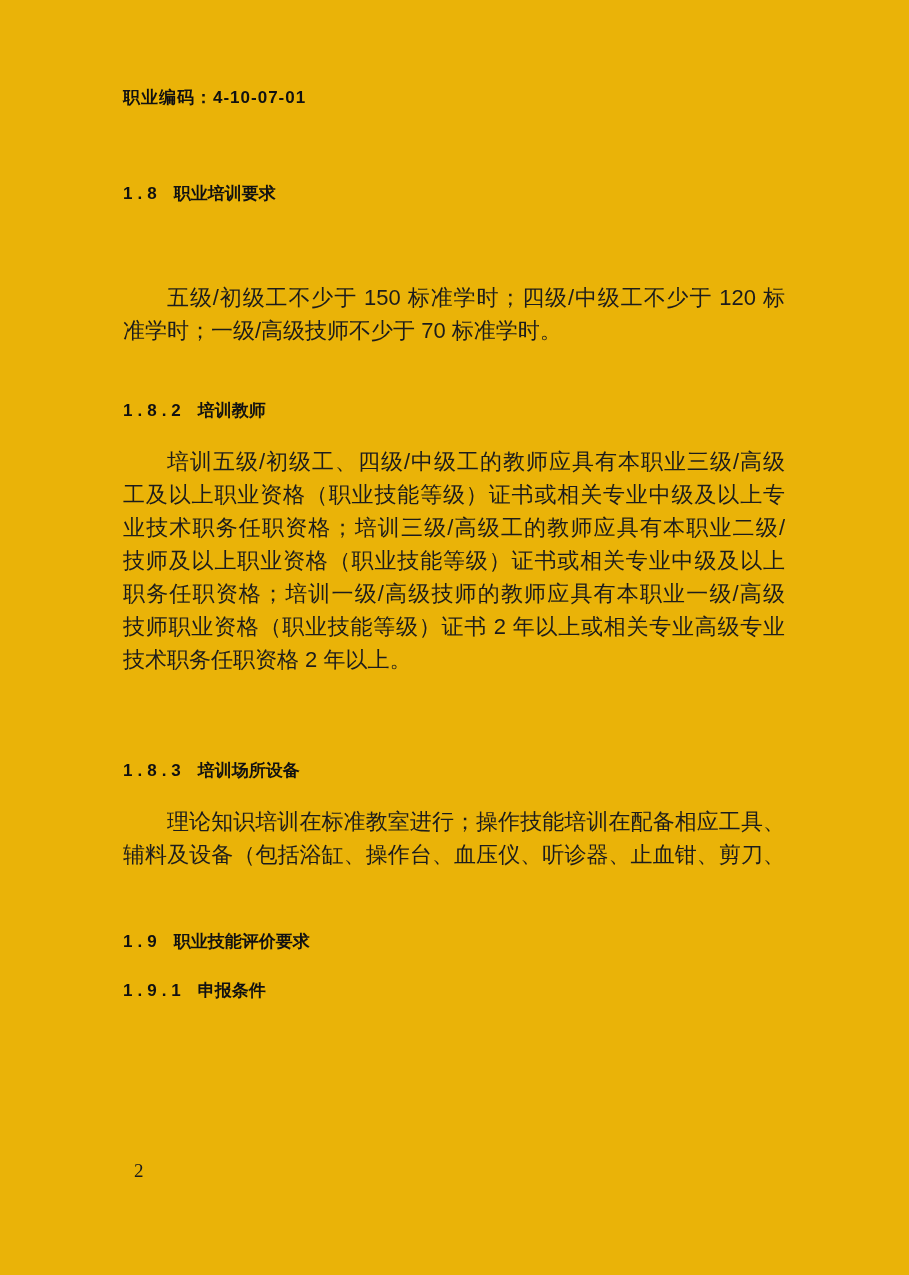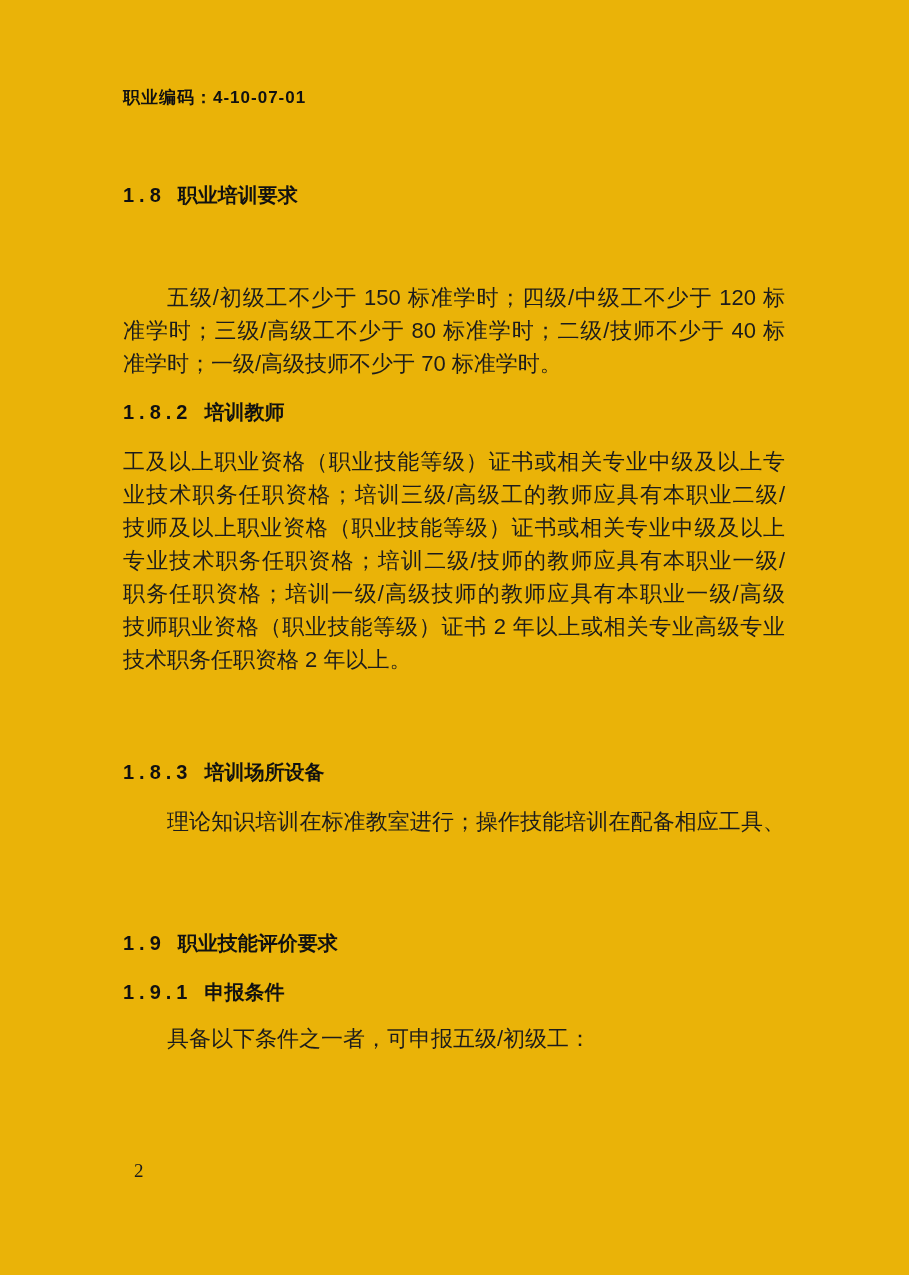--- a/index.html
+++ b/index.html
@@ -23,21 +23,21 @@
     font-size: 17px;
     letter-spacing: 1px;
     color: #111111;
     white-space: nowrap;
   }
   .heading {
     position: absolute;
     left: 123px;
     font-family: "Liberation Sans", "DejaVu Sans", sans-serif;
     font-weight: bold;
-    font-size: 20px;
+    font-size: 17px;
     color: #111111;
     white-space: nowrap;
   }
   .heading .h-num {
     letter-spacing: 5px;
     margin-right: 12px;
   }
   .para {
     position: absolute;
     left: 123px;
@@ -72,53 +72,50 @@
 
   <div class="doc-header">职业编码：4-10-07-01</div>
 
   <div class="heading" style="top:182px">
     <span class="h-num">1.8</span><span class="h-title">职业培训要求</span>
   </div>
 
 
   <div class="para" style="top:281px">
     <div class="pline pfirst">五级/初级工不少于 150 标准学时；四级/中级工不少于 120 标</div>
-    <div class="pline">准学时；三级/高级工不少于 80 标准学时；二级/技师不少于 40 标</div>
     <div class="pline plast">准学时；一级/高级技师不少于 70 标准学时。</div>
   </div>
 
   <div class="heading" style="top:399px">
     <span class="h-num">1.8.2</span><span class="h-title">培训教师</span>
   </div>
 
   <div class="para" style="top:445px">
+    <div class="pline pfirst">培训五级/初级工、四级/中级工的教师应具有本职业三级/高级</div>
     <div class="pline">工及以上职业资格（职业技能等级）证书或相关专业中级及以上专</div>
     <div class="pline">业技术职务任职资格；培训三级/高级工的教师应具有本职业二级/</div>
     <div class="pline">技师及以上职业资格（职业技能等级）证书或相关专业中级及以上</div>
-    <div class="pline">专业技术职务任职资格；培训二级/技师的教师应具有本职业一级/</div>
     <div class="pline">职务任职资格；培训一级/高级技师的教师应具有本职业一级/高级</div>
     <div class="pline">技师职业资格（职业技能等级）证书 2 年以上或相关专业高级专业</div>
     <div class="pline plast">技术职务任职资格 2 年以上。</div>
   </div>
 
   <div class="heading" style="top:759px">
     <span class="h-num">1.8.3</span><span class="h-title">培训场所设备</span>
   </div>
 
   <div class="para" style="top:805px">
     <div class="pline pfirst">理论知识培训在标准教室进行；操作技能培训在配备相应工具、</div>
+    <div class="pline">辅料及设备（包括浴缸、操作台、血压仪、听诊器、止血钳、剪刀、</div>
   </div>
 
   <div class="heading" style="top:930px">
     <span class="h-num">1.9</span><span class="h-title">职业技能评价要求</span>
   </div>
 
   <div class="heading" style="top:979px">
     <span class="h-num">1.9.1</span><span class="h-title">申报条件</span>
   </div>
 
-  <div class="para" style="top:1022px">
-    <div class="pline pfirst plast">具备以下条件之一者，可申报五级/初级工：</div>
-  </div>
 
   <div class="page-number">2</div>
 
 </div>
 
 </body></html>

